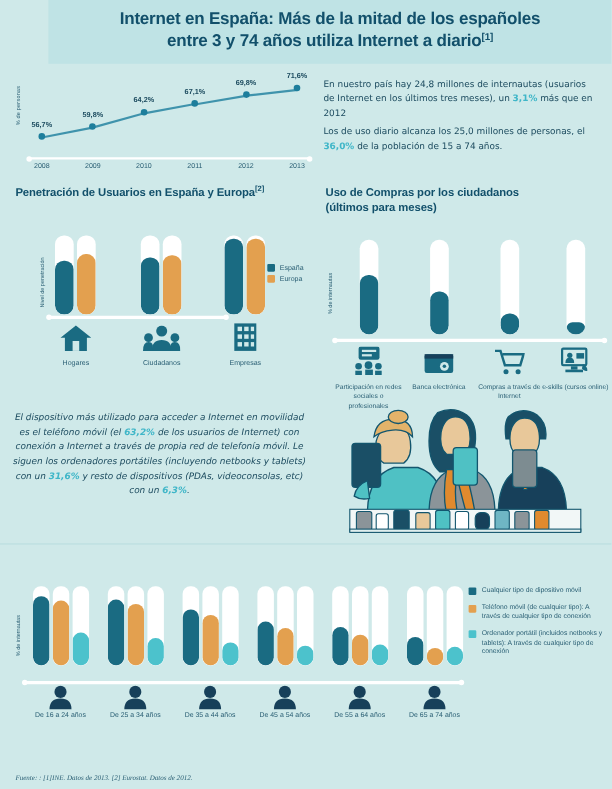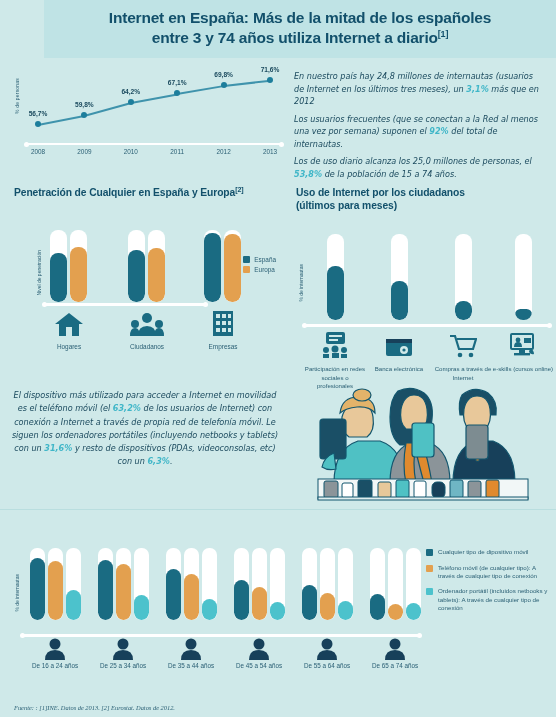--- a/index.html
+++ b/index.html
@@ -51,21 +51,20 @@
   .lc-axis::before { left:-2px; } .lc-axis::after { right:-2px; }
   .lc-pt { position: absolute; width: 6px; height: 6px; border-radius: 50%; background: #1d7e9c; transform: translate(-50%,-50%); }
   .lc-val { position: absolute; font-size: 6.6px; font-weight: bold; color: #1b4a5e; transform: translate(-50%,-100%); white-space: nowrap; }
   .lc-xlab { position: absolute; font-size: 6.4px; color: #2a5f74; transform: translateX(-50%); white-space: nowrap; }
   .lc-seg { position: absolute; height: 1.6px; background: #3f93ac; transform-origin: 0 50%; }
 
   
   .handtext {
     font-family: "DejaVu Sans", sans-serif;
     font-size: 8.1px; line-height: 1.55; color: #1b4a5e;
-    font-style: italic;
   }
   .handtext p { margin-bottom: 5px; }
   .hl { color: #3fb6c8; font-weight: bold; }
 
   
   .pen { position: relative; height: 152px; margin-top: 4px; }
   .pen-ylab {
     position: absolute; writing-mode: vertical-rl; transform: rotate(180deg);
     font-size: 5px; color: #2a5f74; left: 36px; top: 48px;
   }
@@ -183,30 +182,29 @@
         <div class="lc-xlab" style="left: 84.4px; top: 84px;">2009</div>
         <div class="lc-xlab" style="left: 130.8px; top: 84px;">2010</div>
         <div class="lc-xlab" style="left: 177.2px; top: 84px;">2011</div>
         <div class="lc-xlab" style="left: 223.6px; top: 84px;">2012</div>
         <div class="lc-xlab" style="left: 270px; top: 84px;">2013</div>
       </div>
   </div>
   <div class="col-r" style="padding:12px 12px 0 4px">
     <div class="handtext">
       <p><span>En nuestro país hay 24,8 millones de internautas (usuarios de Internet en los últimos tres meses), un </span><span class="hl">3,1%</span><span> más que en 2012</span></p>
-      <p><span>Los usuarios frecuentes (que se conectan a la Red al menos una vez por semana) suponen el </span><span class="hl">92%</span><span> del total de internautas.</span></p>
-      <p><span>Los de uso diario alcanza los 25,0 millones de personas, el </span><span class="hl">53,8%</span><span> de la población de 15 a 74 años.</span></p>
+      <p><span>Los de uso diario alcanza los 25,0 millones de personas, el </span><span class="hl">36,0%</span><span> de la población de 15 a 74 años.</span></p>
     </div>
   </div>
 </div>
 
 <div class="row">
   <div class="col-l">
     <div class="sect-title">
-      <span>Penetración de Cualquier en España y Europa</span><sup>[2]</sup>
+      <span>Penetración de Usuarios en España y Europa</span><sup>[2]</sup>
     </div>
     <div class="pen" id="pen">
       <div class="pen-ylab">Nivel de penetración</div>
       <div class="pen-axis"></div>
       <div class="legend" id="pen-legend">
           <div class="lg-row">
             <span class="lg-sw" style="background:#1a6b82"></span>
             <span class="lg-tx">España</span>
           </div>
           <div class="lg-row">
@@ -270,21 +268,21 @@
                 <rect x="11" y="18" width="4" height="4"></rect>
                 <rect x="17" y="18" width="3" height="4"></rect>
               </g>
             </svg></div>
           <div class="nm">Empresas</div>
         </div>
       </div>
   </div>
   <div class="col-r">
     <div class="sect-title" style="padding-left:6px;line-height:1.3">
-      <span>Uso de Internet por los ciudadanos</span><br>
+      <span>Uso de Compras por los ciudadanos</span><br>
       <span>(últimos para meses)</span>
     </div>
     <div class="civ" id="civ">
       <div class="civ-ylab">% de internautas</div>
       <div class="civ-axis"></div>
     <div class="civ-col" style="left: 14px; top: 22px;">
           <div class="civ-tube">
             <div class="fill f-es" style="height:53.836px"></div>
           </div>
           <div class="icon-box" style="margin-top:16px">

